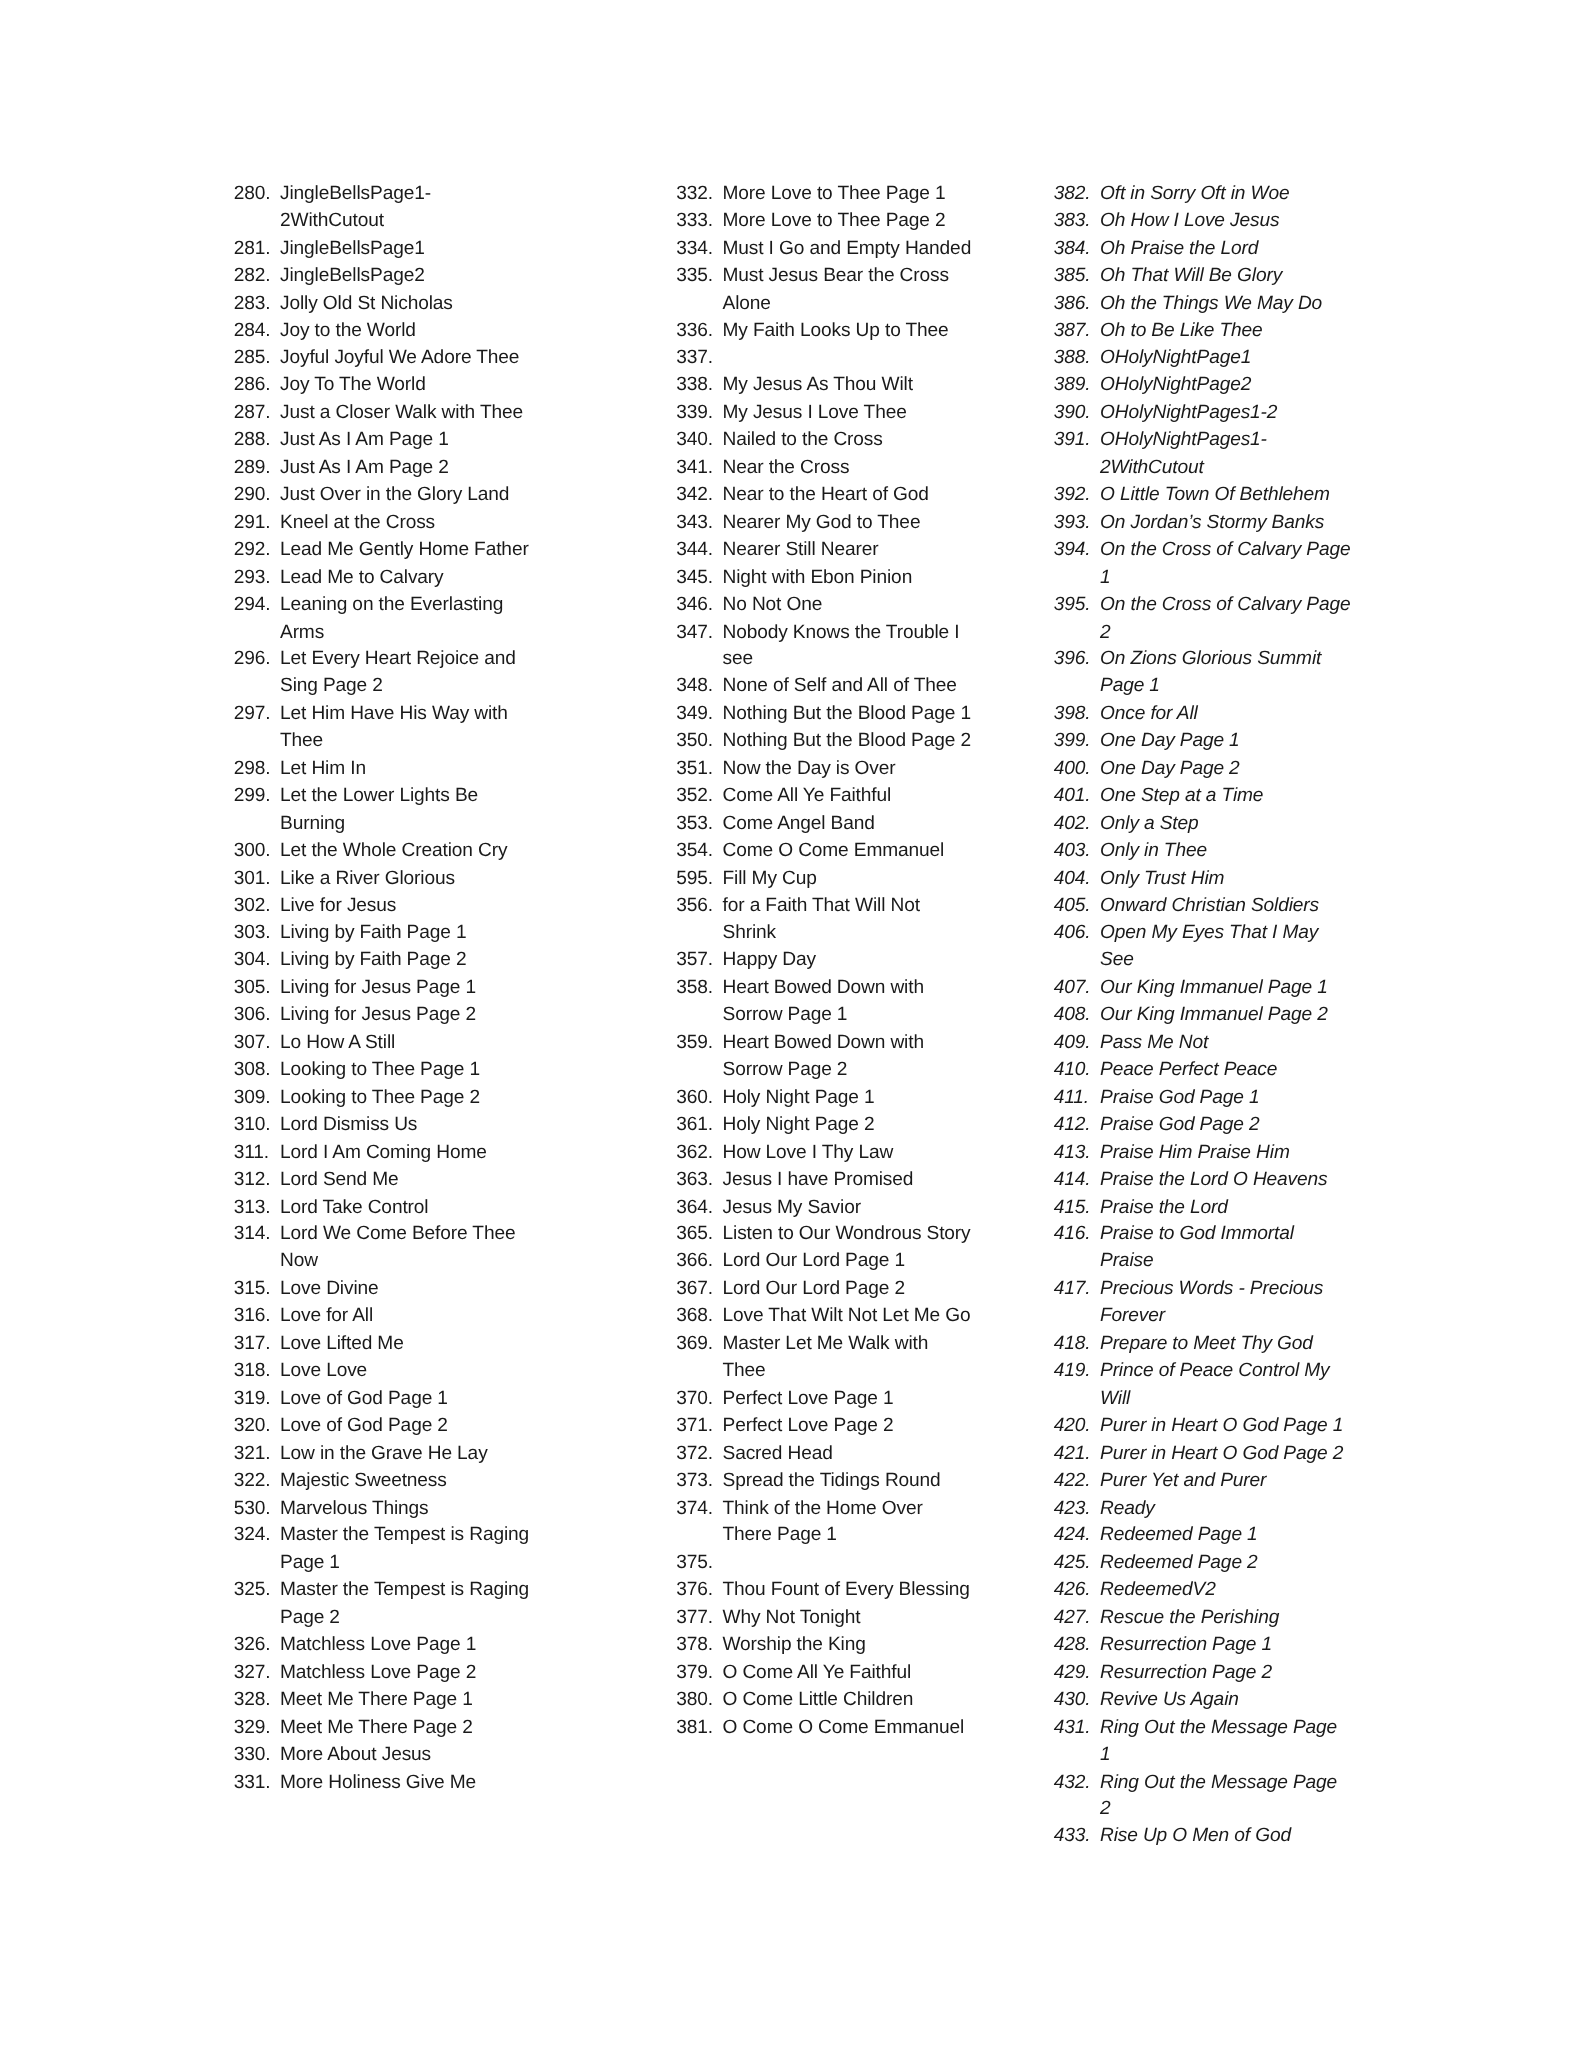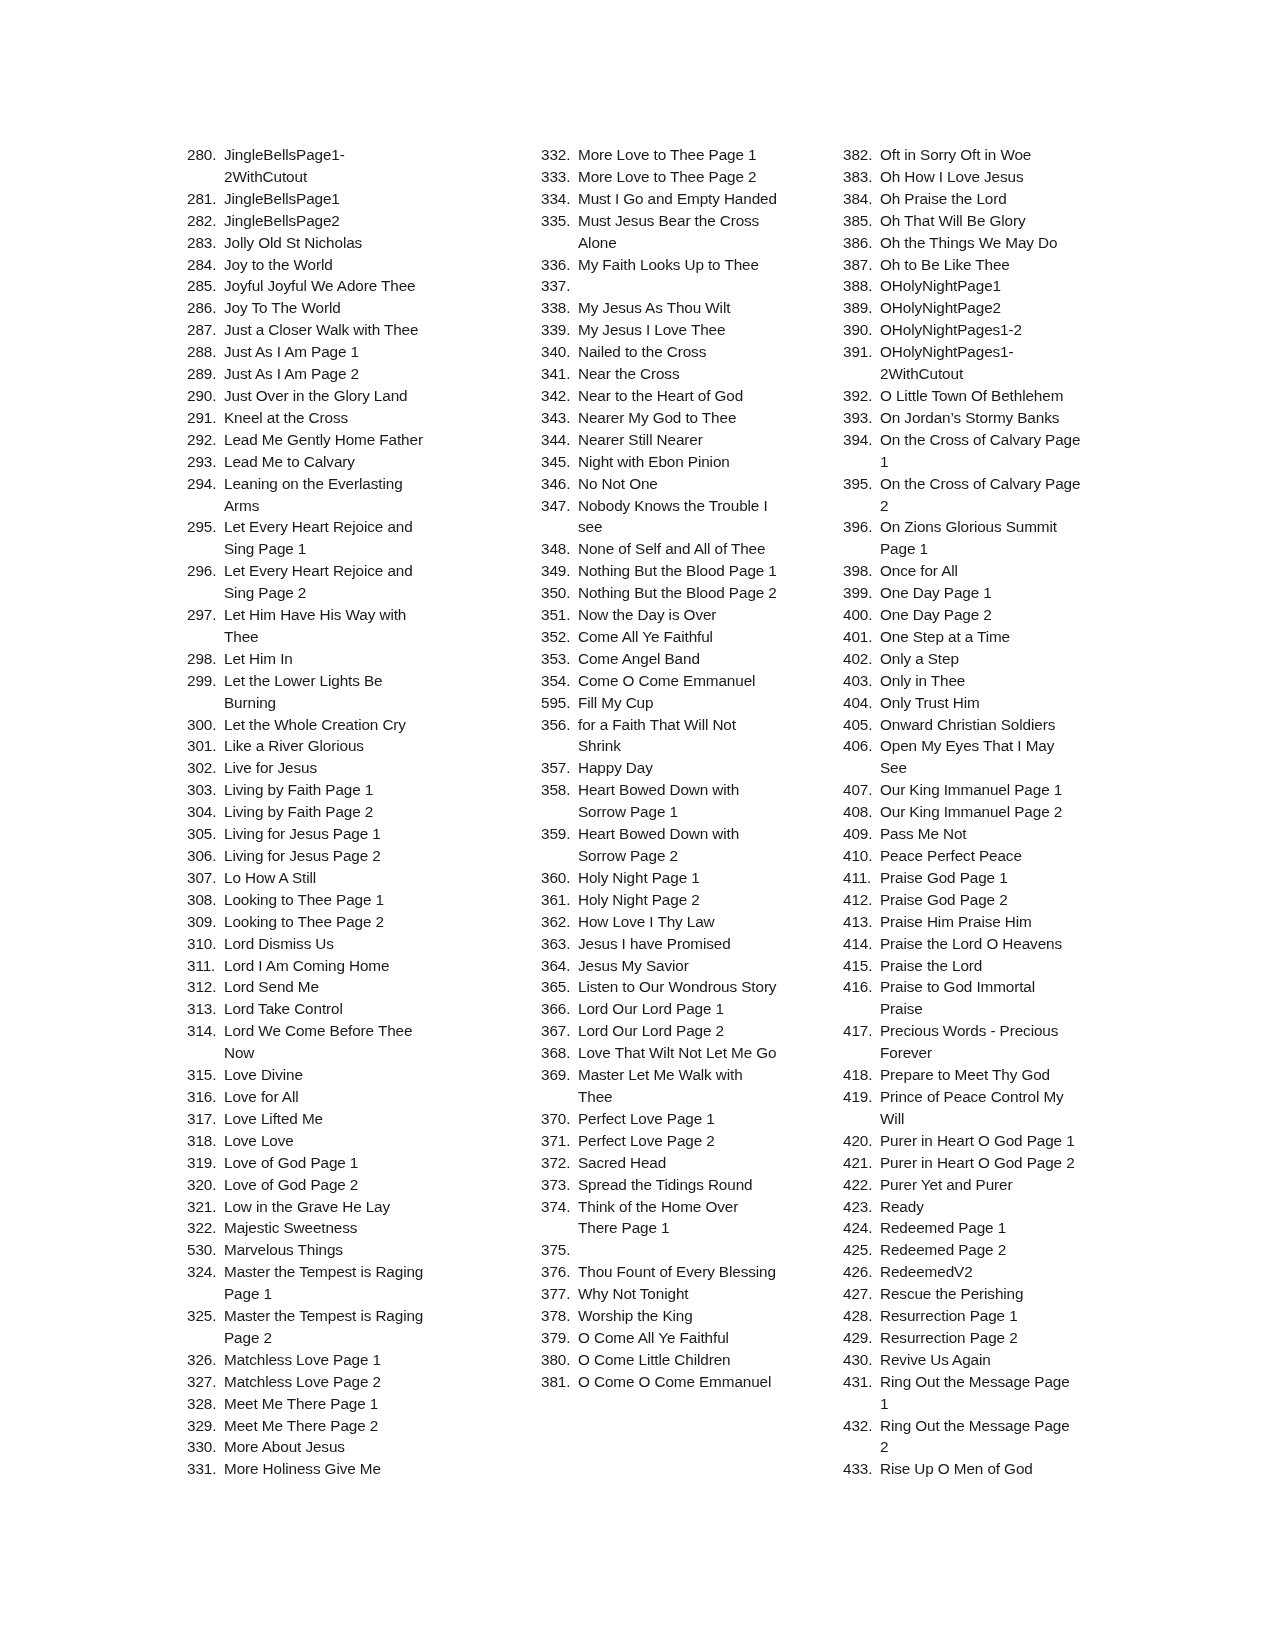--- a/index.html
+++ b/index.html
@@ -15,21 +15,21 @@
     font-family: "Liberation Sans", sans-serif;
     color: #1a1a1a;
     overflow: hidden;
   }
   .col {
     position: absolute;
     top: 144px;
   }
   .col-1 { left: 175px; margin-left: 12px; }
   .col-2 { left: 510px; margin-left: 31px; }
-  .col-3 { left: 843px; }
+  .col-3 { left: 843px; font-style: italic; }
   .item {
     display: flex;
     align-items: flex-start;
     font-size: 15.3px;
     line-height: 21.9px;
     letter-spacing: -0.1px;
   }
   .num {
     flex: 0 0 37px;
     white-space: nowrap;
@@ -97,24 +97,20 @@
       </div>
       <div class="item">
         <span class="num">293.</span>
         <span class="title">Lead Me to Calvary</span>
       </div>
       <div class="item">
         <span class="num">294.</span>
         <span class="title">Leaning on the Everlasting Arms</span>
       </div>
       <div class="item">
-        <span class="num">295.</span>
-        <span class="title">Let Every Heart Rejoice and Sing Page 1</span>
-      </div>
-      <div class="item">
         <span class="num">296.</span>
         <span class="title">Let Every Heart Rejoice and Sing Page 2</span>
       </div>
       <div class="item">
         <span class="num">297.</span>
         <span class="title">Let Him Have His Way with Thee</span>
       </div>
       <div class="item">
         <span class="num">298.</span>
         <span class="title">Let Him In</span>

